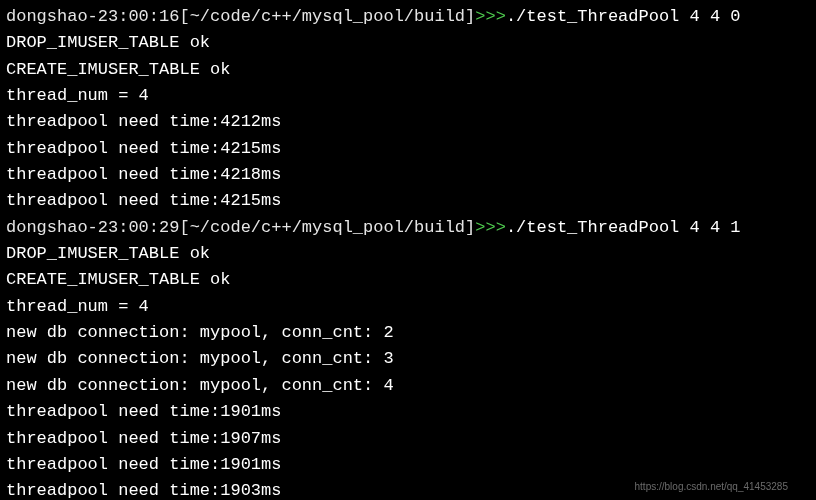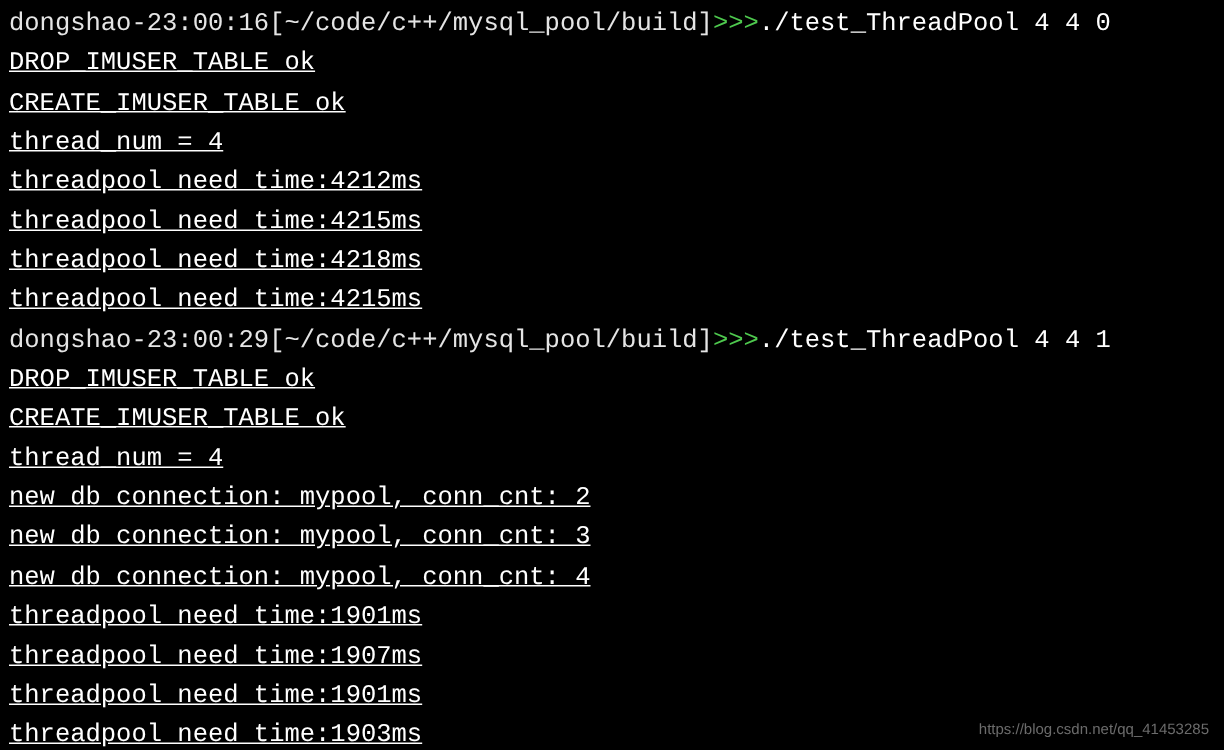--- a/index.html
+++ b/index.html
@@ -27,26 +27,25 @@
     }
     .prompt-marker {
       color: #4EC94E;
     }
     .command {
       color: #ffffff;
       margin-top: 32px;
     }
     .output {
       color: #ffffff;
-      text-decoration: underline;
     }
     .watermark {
       position: absolute;
       bottom: 6px;
-      right: 10px;
+      right: 28px;
       font-size: 10px;
       color: #6b6b6b;
       font-family: Arial, sans-serif;
     }
     .line {
       display: block;
     }
   </style>
 </head>
 <body>

